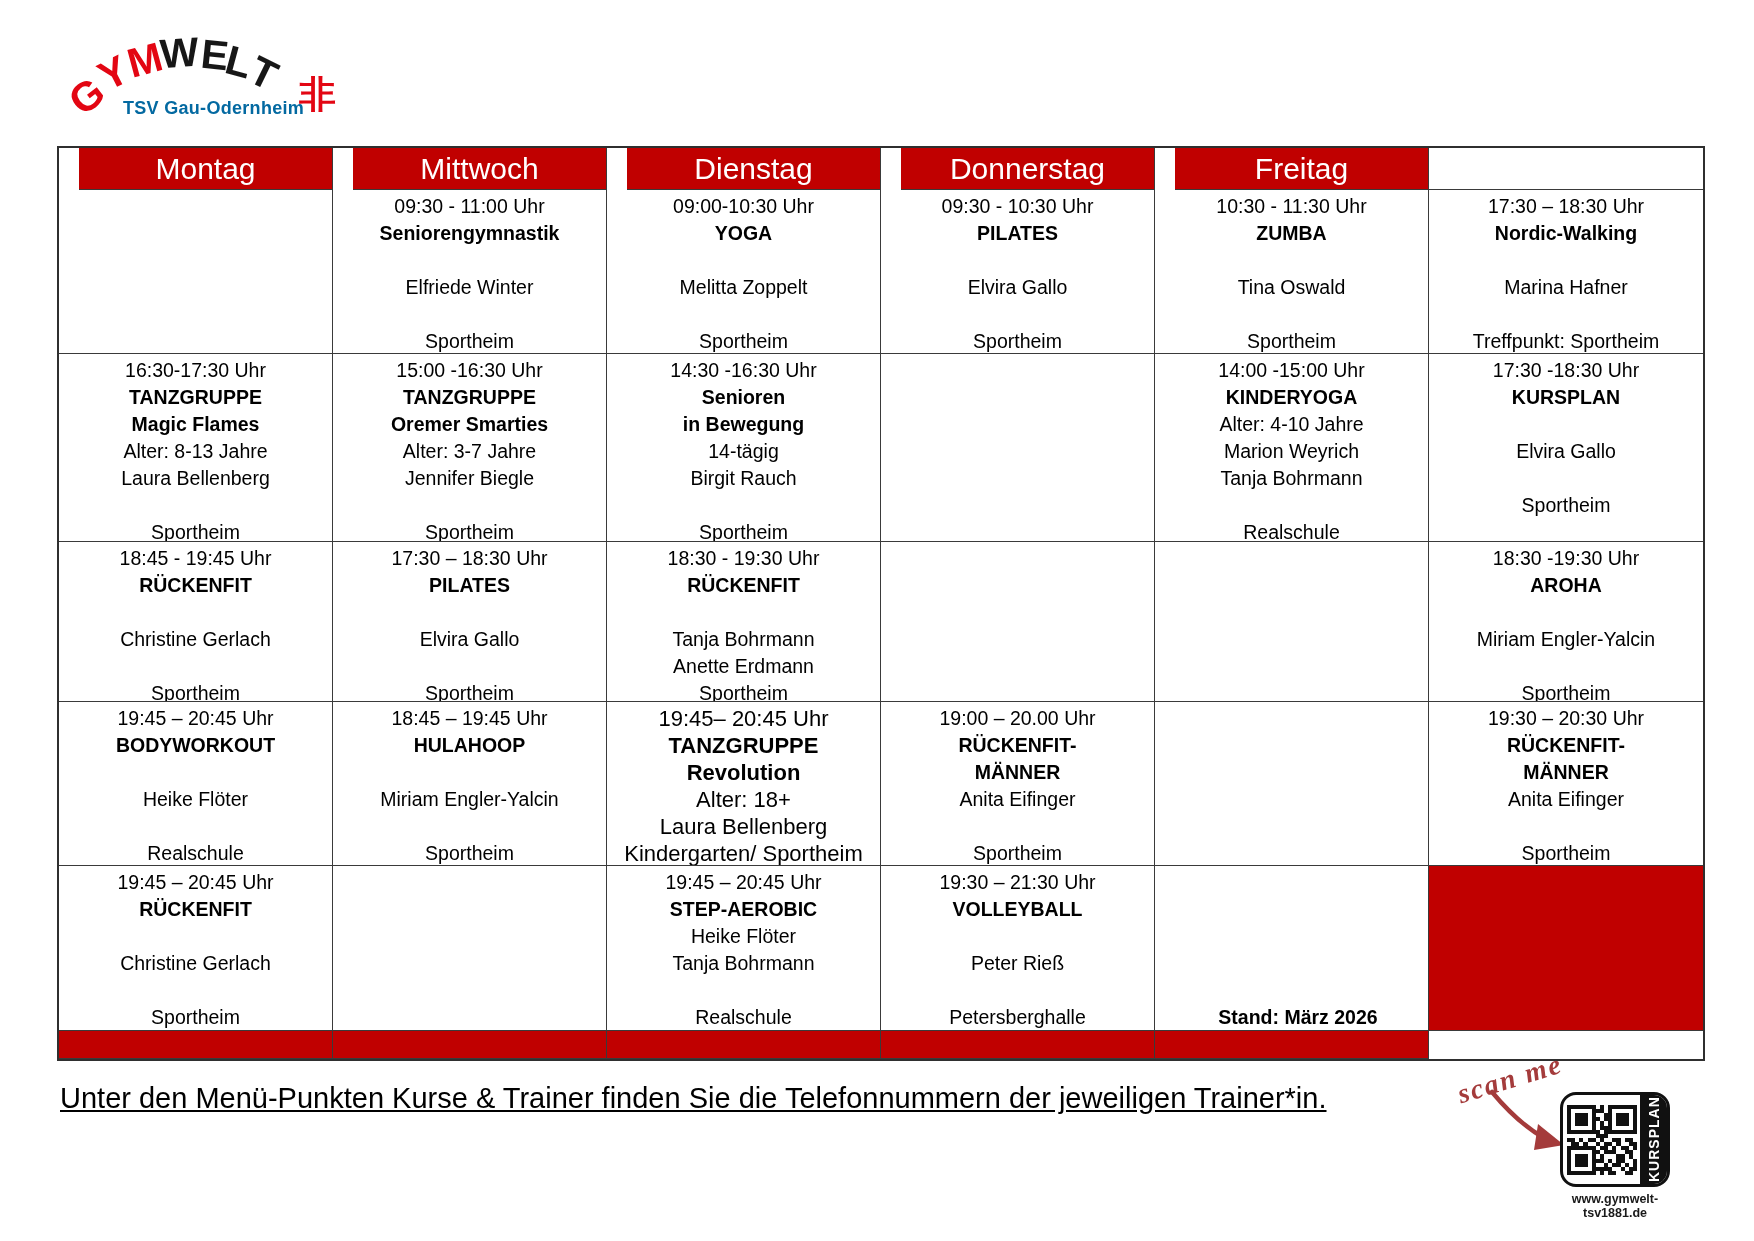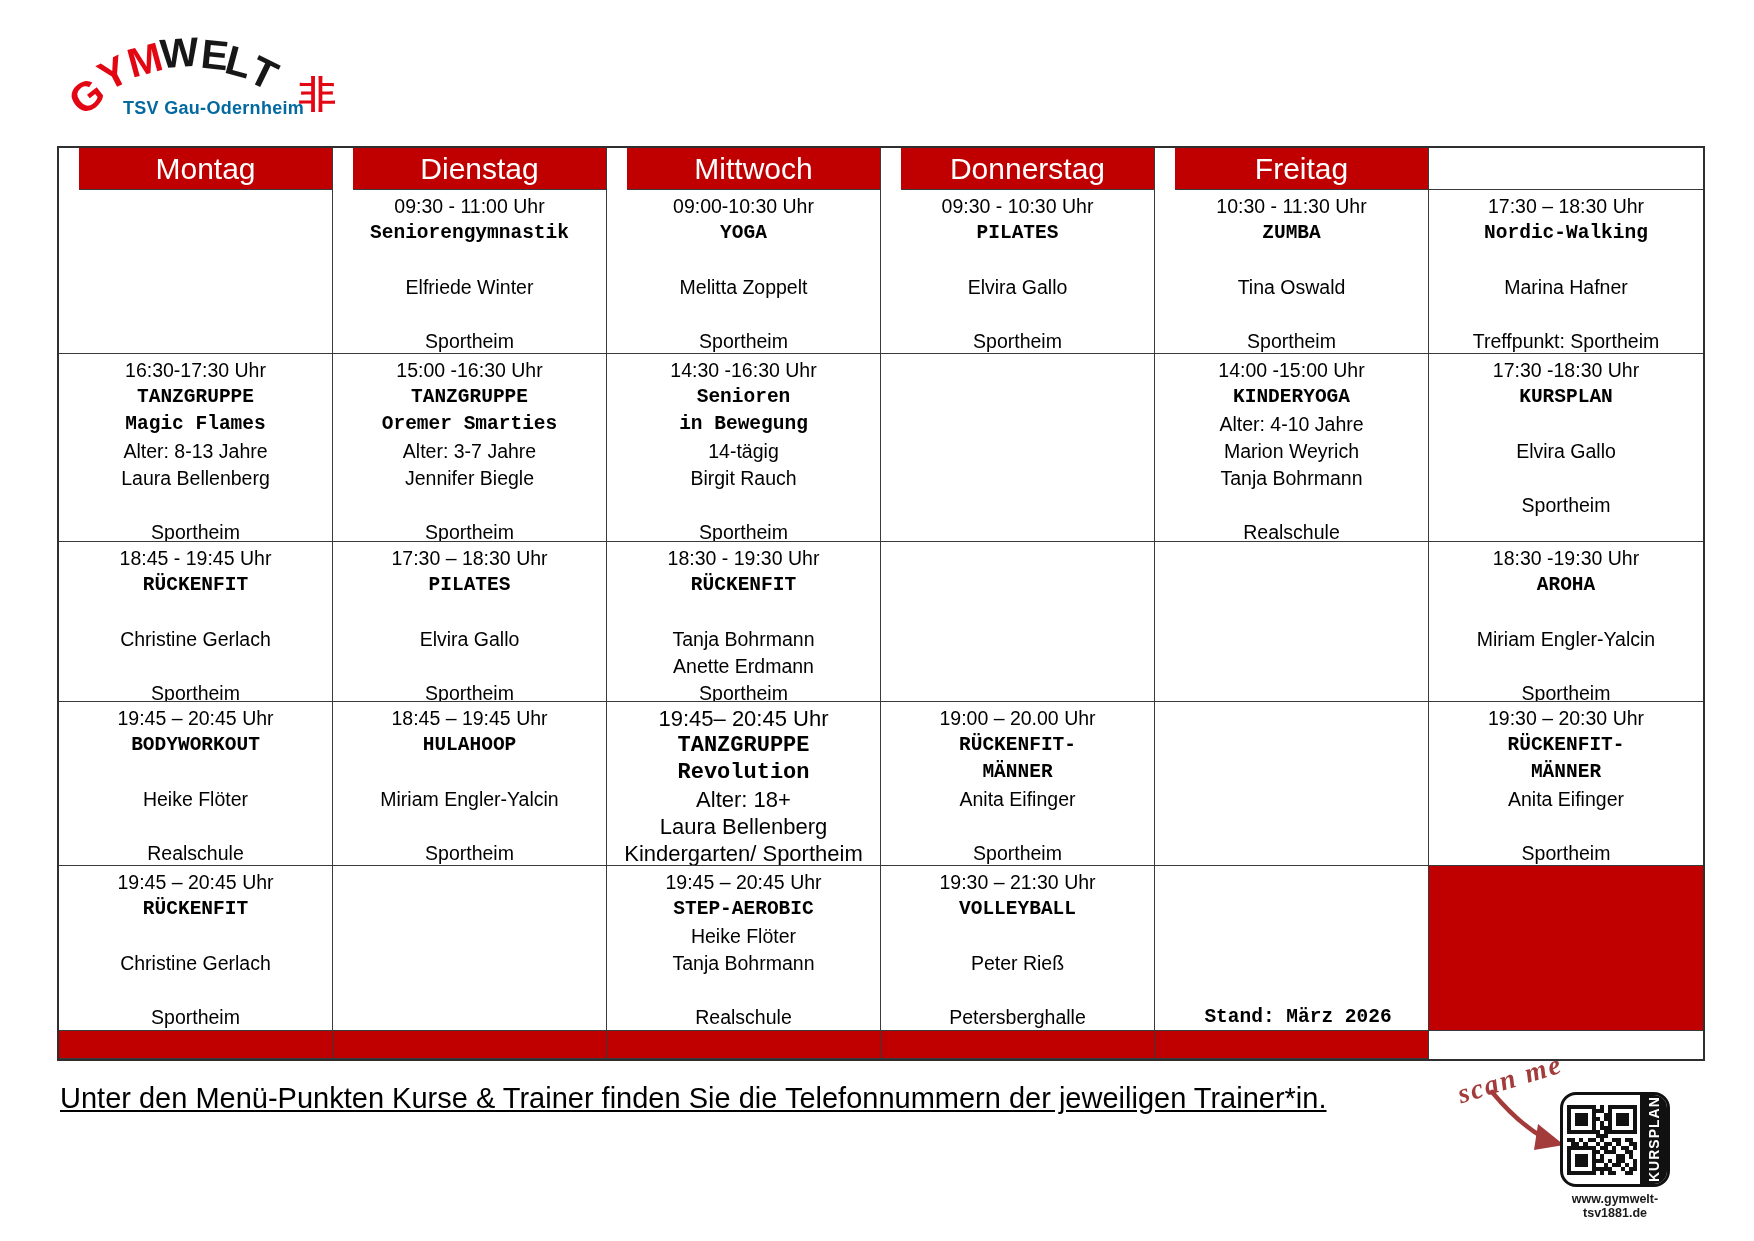--- a/index.html
+++ b/index.html
@@ -24,21 +24,21 @@
   
   .tbl{position:absolute;left:57px;top:146px;width:1644px;display:grid;
        grid-template-columns:repeat(6,1fr);
        grid-template-rows:42px 164px 188px 160px 164px 165px 28px;
        border:2px solid #2f2f2f;background:#fff;}
   .tbl>div{border-right:1px solid #3a3a3a;border-bottom:1px solid #3a3a3a;box-sizing:border-box;}
   .tbl>div:nth-child(6n){border-right:none;}
   .hd{background:#c00000;color:#fff;font-size:30px;display:flex;align-items:center;justify-content:center;border-bottom-color:#1d1d1d;margin-left:20px;}
   .cl{padding-top:3px;text-align:center;overflow:hidden;}
   .ln{height:27px;line-height:27px;font-size:19.5px;white-space:nowrap;}
-  .ln.b{font-weight:bold;font-family:Liberation Mono, monospace;}
+  .ln.b{font-weight:bold;}
   .ln.lg{font-size:22px;}
   .ln.lf{text-align:center;padding-left:13px;}
   .barcell{background:#c00000;border-bottom:none;border-right-color:#1d1d1d;}
 
   
   .note{position:absolute;left:60px;top:1082px;font-size:29px;text-decoration:underline;}
   .scanme{position:absolute;left:1456px;top:1063px;transform:rotate(-17deg);
           font-family:"Liberation Serif",serif;font-style:italic;font-weight:bold;
           font-size:28px;color:#a43b3b;letter-spacing:2px;white-space:nowrap;}
   .arrow{position:absolute;left:1478px;top:1088px;}
@@ -64,22 +64,22 @@
         <span class="al k">E</span>
         <span class="al k">L</span>
         <span class="al k">T</span>
       </div>
     <div class="logo-sub">TSV Gau-Odernheim</div>
     <div class="emblem">非</div>
   </div>
 
   <div class="tbl">
       <div class="hd">Montag</div>
+      <div class="hd">Mittwoch</div>
       <div class="hd">Dienstag</div>
-      <div class="hd">Mittwoch</div>
       <div class="hd">Donnerstag</div>
       <div class="hd">Freitag</div>
       <div class="cl"></div>
       <div class="cl"></div>
       <div class="cl">
         <div class="ln">09:30 - 11:00 Uhr</div>
         <div class="ln b">Seniorengymnastik</div>
         <div class="ln">&nbsp;</div>
         <div class="ln">Elfriede Winter</div>
         <div class="ln">&nbsp;</div>

